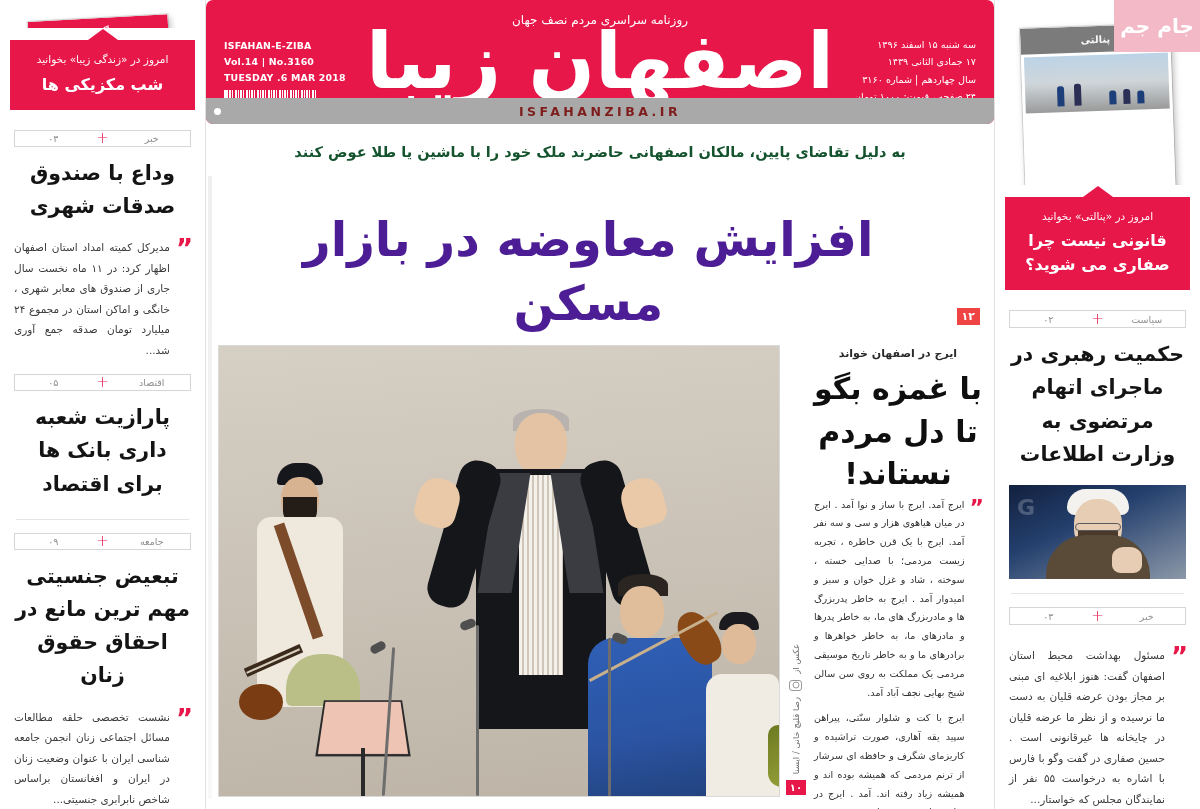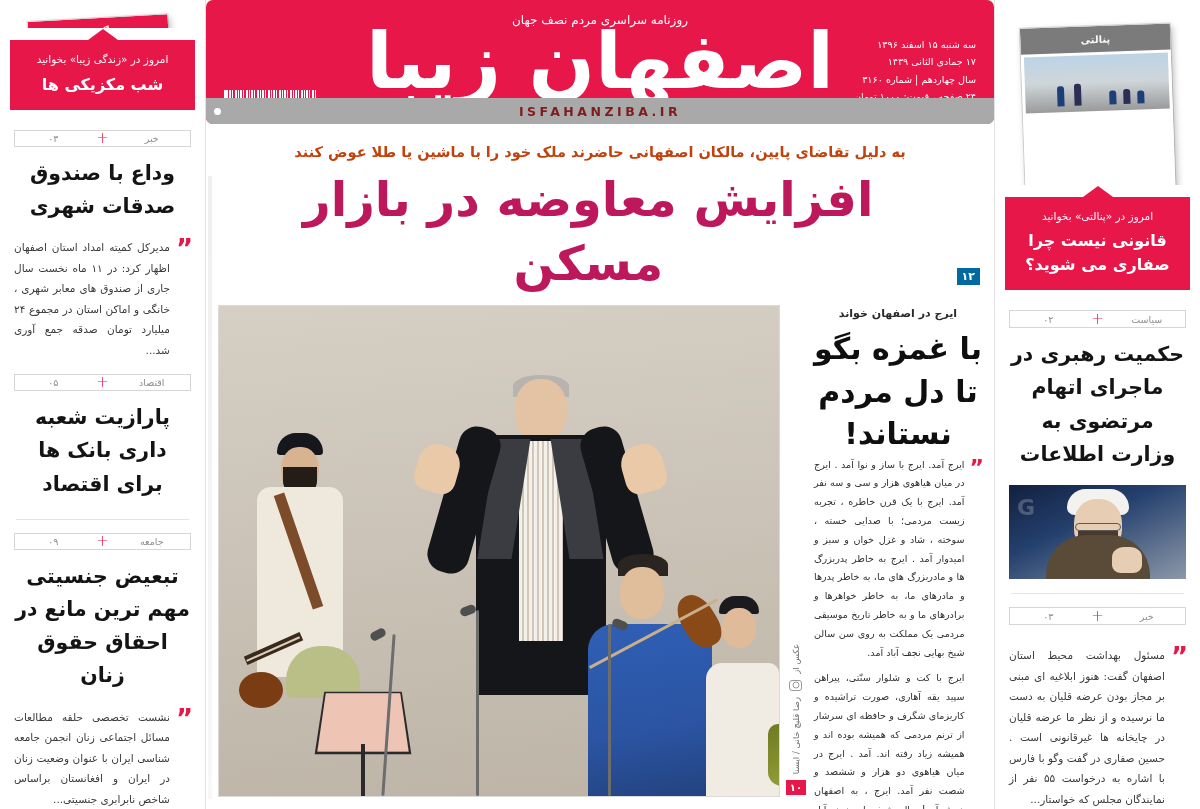--- a/index.html
+++ b/index.html
@@ -375,41 +375,42 @@
     width: 7px; height: 7px;
     background: #ffffff;
     border-radius: 50%;
   }
 
   
   .lead-kicker {
     text-align: center;
     font-size: 14.5px;
     font-weight: bold;
-    color: #c2410c;
+    color: #14532d;
     padding: 17px 26px 0;
     line-height: 1.6;
   }
   .lead-title-row {
     display: flex;
     align-items: flex-end;
     padding: 4px 14px 0 14px;
   }
   .lead-title {
     flex: 1;
     text-align: center;
     font-size: 48px;
     font-weight: bold;
-    color: #be185d;
+    color: #4c1d95;
     line-height: 1.32;
     letter-spacing: -1px;
+    margin-top: 40px;
   }
   .page-badge {
     flex: 0 0 auto;
-    background: #0369a1;
+    background: #ef4444;
     color: #fff;
     font-size: 11px;
     font-weight: bold;
     padding: 2px 5px;
     margin-bottom: 10px;
     margin-top: 27px;
   }
 
   
   .center-bottom {
@@ -677,20 +678,21 @@
     background: linear-gradient(180deg,#efefef,#f8f8f8);
   }
 </style>
 </head>
 <body>
 
 <div class="page">
 
   <div class="side-col right">
 
+    <div class="corner-wm">جام جم</div>
 
     <div class="thumb-wrap">
       <div class="thumb-stack"></div>
       <div class="thumb-paper alt">
         <div class="tp-masthead gray">
           <span class="tp-logo-text">پنالتی</span>
         </div>
         <div class="tp-body">
           <div class="tp-street">
             <div class="tp-fig" style="left:22%"></div>
@@ -737,20 +739,26 @@
     </div>
   </div>
 
   <div class="center-col">
     <div class="center-rail"></div>
 
     <div class="masthead">
       <div class="mh-slogan">روزنامه سراسری مردم نصف جهان</div>
       <div class="mh-logo">اصفهان زیبا</div>
 
+      <div class="mh-left">
+        <div>ISFAHAN-E-ZIBA</div>
+        <div>Vol.14 | No.3160</div>
+        <div>TUESDAY .6 MAR 2018</div>
+        <div>ISSN 2423754-X</div>
+      </div>
 
       <div class="mh-iso">
         <span class="recycle-icon">♻</span>
         <span>ISO 10004<br>ISO 10002</span>
       </div>
 
       <div class="mh-barcode"></div>
 
       <div class="mh-right">
         <div>سه شنبه ۱۵ اسفند ۱۳۹۶</div>

